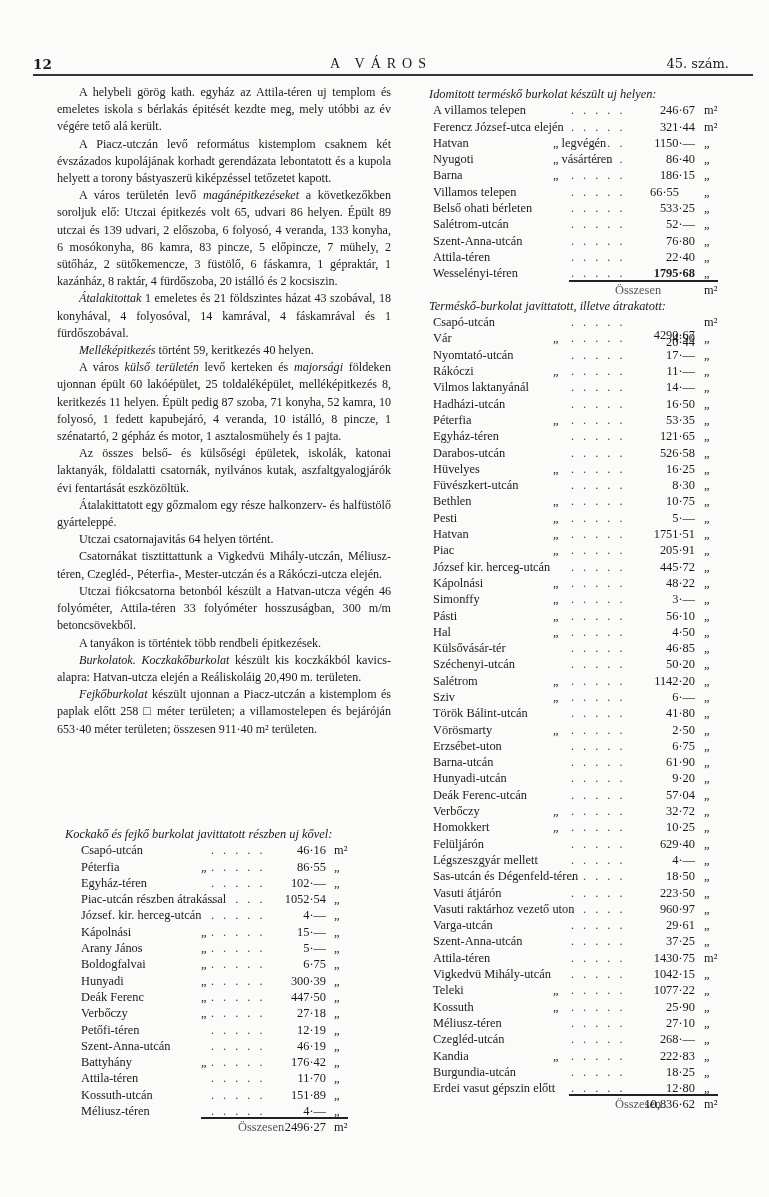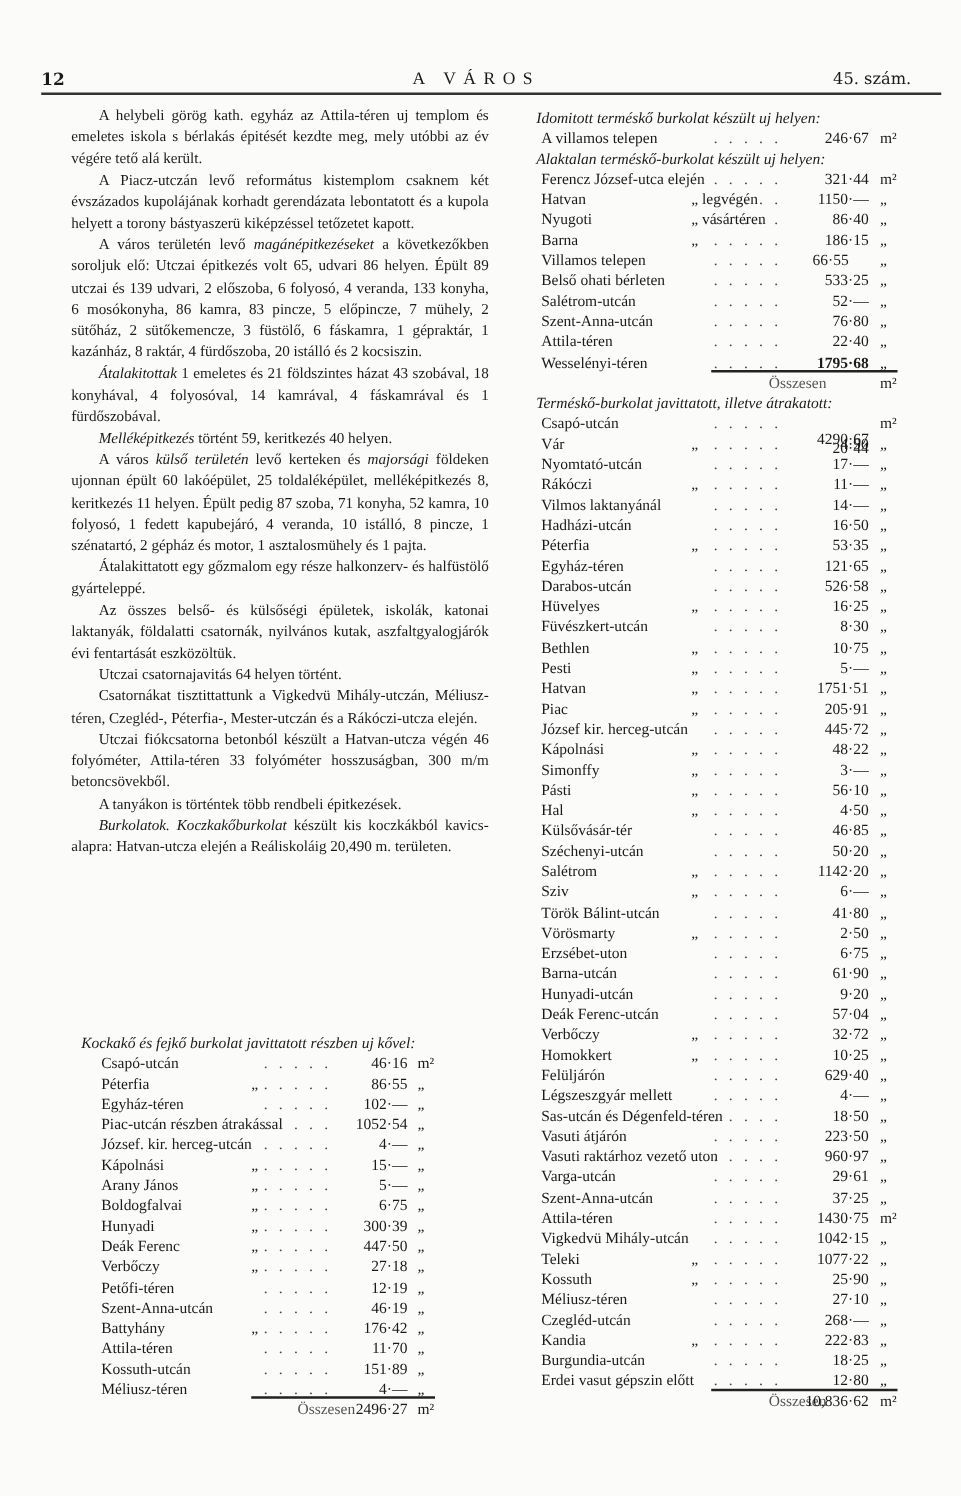--- a/index.html
+++ b/index.html
@@ -39,27 +39,28 @@
 <div class="rule"></div>
 
 <div class="col-left" id="colL">
   <div id="paras">
       <p>A helybeli görög kath. egyház az Attila-téren uj templom és emeletes iskola s bérlakás épitését kezdte meg, mely utóbbi az év végére tető alá került.</p>
       <p>A Piacz-utczán levő református kistemplom csaknem két évszázados kupolájának korhadt gerendázata lebontatott és a kupola helyett a torony bástyaszerü kiképzéssel tetőzetet kapott.</p>
       <p>A város területén levő <i>magánépitkezéseket</i> a következőkben soroljuk elő: Utczai épitkezés volt 65, udvari 86 helyen. Épült 89 utczai és 139 udvari, 2 előszoba, 6 folyosó, 4 veranda, 133 konyha, 6 mosókonyha, 86 kamra, 83 pincze, 5 előpincze, 7 mühely, 2 sütőház, 2 sütőkemencze, 3 füstölő, 6 fáskamra, 1 gépraktár, 1 kazánház, 8 raktár, 4 fürdőszoba, 20 istálló és 2 kocsiszin.</p>
       <p><i>Átalakitottak</i> 1 emeletes és 21 földszintes házat 43 szobával, 18 konyhával, 4 folyosóval, 14 kamrával, 4 fáskamrával és 1 fürdőszobával.</p>
       <p><i>Melléképitkezés</i> történt 59, keritkezés 40 helyen.</p>
       <p>A város <i>külső területén</i> levő kerteken és <i>majorsági</i> földeken ujonnan épült 60 lakóépület, 25 toldaléképület, melléképitkezés 8, keritkezés 11 helyen. Épült pedig 87 szoba, 71 konyha, 52 kamra, 10 folyosó, 1 fedett kapubejáró, 4 veranda, 10 istálló, 8 pincze, 1 szénatartó, 2 gépház és motor, 1 asztalosmühely és 1 pajta.</p>
+      <p>Az összes belső- és külsőségi épületek, iskolák, katonai laktanyák, földalatti csatornák, nyilvános kutak, aszfaltgyalogjárók évi fentartását eszközöltük.</p>
       <p>Átalakittatott egy gőzmalom egy része halkonzerv- és halfüstölő gyárteleppé.</p>
-      <p>Az összes belső- és külsőségi épületek, iskolák, katonai laktanyák, földalatti csatornák, nyilvános kutak, aszfaltgyalogjárók évi fentartását eszközöltük.</p>
       <p>Utczai csatornajavitás 64 helyen történt.</p>
       <p>Csatornákat tisztittattunk a Vigkedvü Mihály-utczán, Méliusz-téren, Czegléd-, Péterfia-, Mester-utczán és a Rákóczi-utcza elején.</p>
       <p>Utczai fiókcsatorna betonból készült a Hatvan-utcza végén 46 folyóméter, Attila-téren 33 folyóméter hosszuságban, 300 m/m betoncsövekből.</p>
       <p>A tanyákon is történtek több rendbeli épitkezések.</p>
       <p><i>Burkolatok.</i> <i>Koczkakőburkolat</i> készült kis koczkákból kavics-alapra: Hatvan-utcza elején a Reáliskoláig 20,490 m. területen.</p>
+      <p><i>Fejkőburkolat</i> készült ujonnan a Piacz-utczán a kistemplom és paplak előtt 258 □ méter területen; a villamostelepen és bejáróján 653·40 méter területen; összesen 911·40 m² területen.</p>
     </div>
 </div>
 
 <div class="tbl" id="tblL">
     <div style="margin-left: -16px;"></div>
     <div class="cap" style="margin-left: -16px; height: 16.3px;">Kockakő és fejkő burkolat javittatott részben uj kővel:</div>
     <div class="row">
       <span class="lbl">Csapó-utcán</span>
       <span class="dots" style="left: 130px;">.....</span>
       <span class="val" style="right: 75px;">46·16</span>
@@ -179,21 +180,20 @@
     </div>
   </div>
 <div class="tbl" id="tblR">
     <div class="cap" style="margin-left: -4px; height: 16.3px;">Idomitott terméskő burkolat készült uj helyen:</div>
     <div class="row">
       <span class="lbl">A villamos telepen</span>
       <span class="dots" style="left: 138px;">.....</span>
       <span class="val" style="right: 28px;">246·67</span>
       <span class="unit" style="left: 271px;">m²</span>
     </div>
-    <div class="cap" style="margin-left: -4px; height: 16.3px;">Alaktalan terméskő-burkolat készült uj helyen:</div>
     <div class="row">
       <span class="lbl">Ferencz József-utca elején</span>
       <span class="dots" style="left: 138px;">.....</span>
       <span class="val" style="right: 28px;">321·44</span>
       <span class="unit" style="left: 271px;">m²</span>
     </div>
     <div class="row">
       <span class="lbl">Hatvan</span>
       <span class="mid" style="left: 120px;">„ legvégén</span>
       <span class="dots" style="left: 138px;">.....</span>

